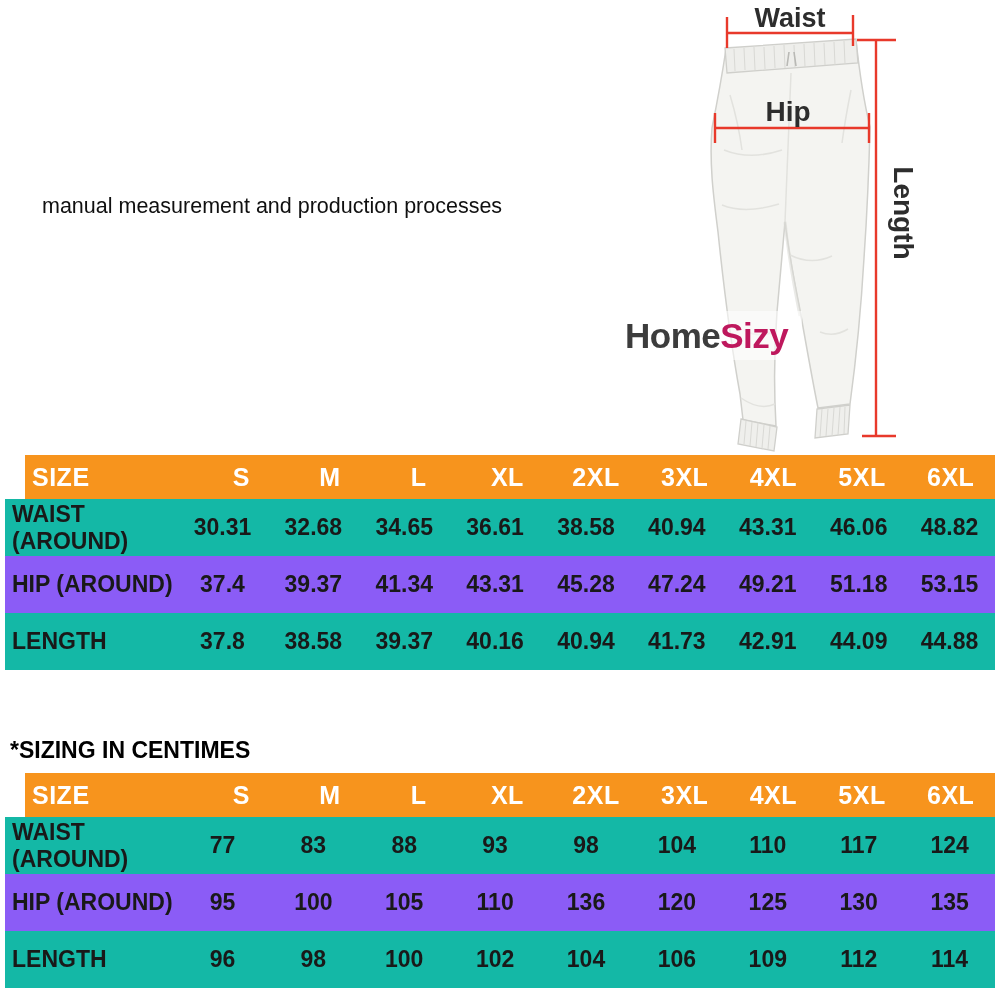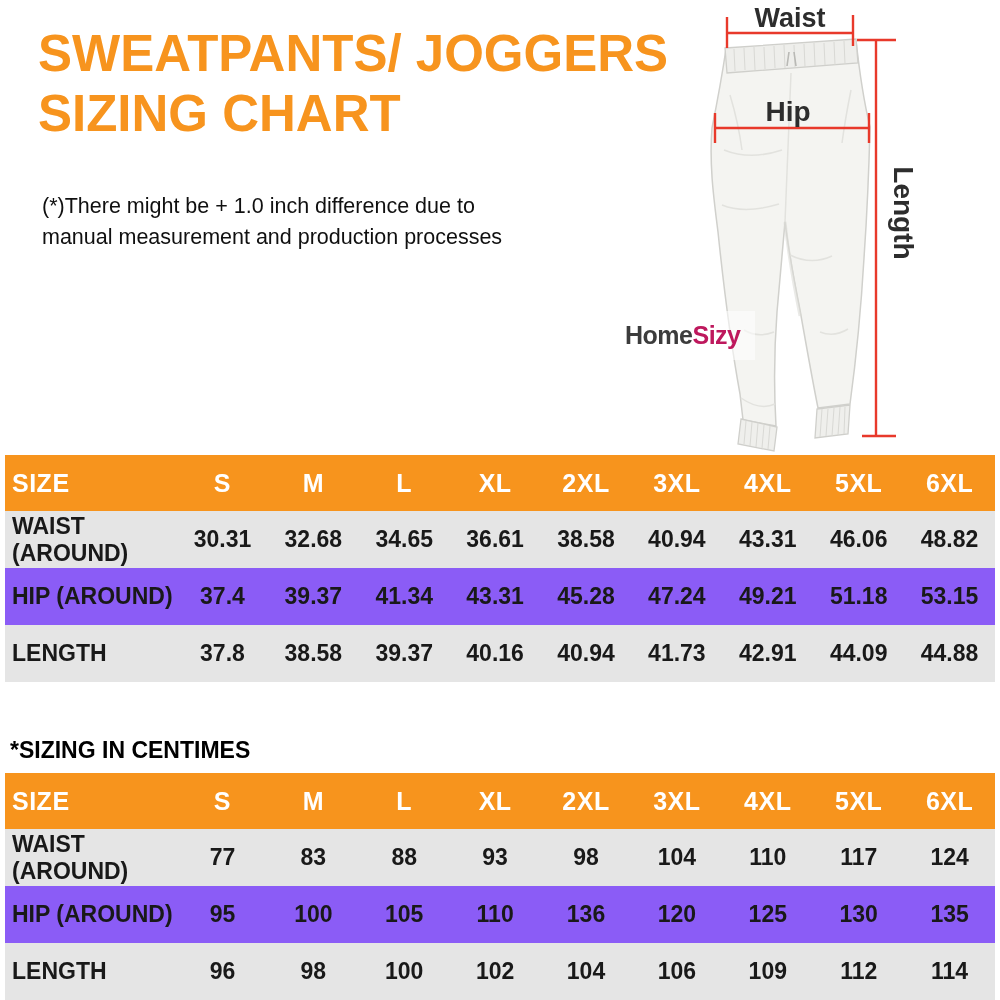--- a/index.html
+++ b/index.html
@@ -14,51 +14,46 @@
   .disclaimer{position:absolute;left:42px;top:191px;font-size:21.5px;color:#101010;
               line-height:1.42;}
 
   
   .figure{position:absolute;left:604px;top:0;width:400px;height:455px;}
   .figure svg{display:block;}
   .figure text{font-family:"Liberation Sans",sans-serif;font-weight:bold;fill:#2d2d2d;}
 
   
   .logo{position:absolute;left:617px;top:311px;height:49px;display:flex;align-items:center;
-        background:rgba(255,255,255,0.55);padding:0 14px 0 8px;font-size:25px;font-weight:bold;
+        background:rgba(255,255,255,0.55);padding:0 14px 0 8px;font-size:35px;font-weight:bold;
         letter-spacing:-0.5px;z-index:3;}
   .logo .p1{color:#3C3C3C;}
   .logo .p2{color:#be185d;}
 
   
   .size-table{position:absolute;left:5px;width:990px;}
   #table-inches{top:455px;}
   #table-cm{top:773px;}
   .st-row{display:flex;align-items:center;}
-  .st-row.header{background:#F7941D;height:56px;color:#ffffff;font-weight:bold;
-                 font-size:25px;letter-spacing:0.5px;}
-  .st-row.data{height:57px;font-size:23px;font-weight:bold;color:#191919;background:#e5e5e5;}
+  .st-row.header{background:#F7941D;height:44px;color:#ffffff;font-weight:bold;
+                 font-size:25px;letter-spacing:0.5px;margin-left:20px;}
+  .st-row.data{height:57px;font-size:23px;font-weight:bold;color:#191919;background:#14b8a6;}
   .st-row.alt{background:#8b5cf6;}
   .label-cell{width:172px;padding-left:7px;box-sizing:border-box;text-align:left;}
   .val-cell{flex:1;text-align:center;}
 
   .cm-heading{position:absolute;left:10px;top:737px;font-size:23px;font-weight:bold;color:#000;}
 </style>
 </head>
 <body>
 
 <div class="page">
 
-  <div class="title">
-    <div>SWEATPANTS/ JOGGERS</div>
-    <div>SIZING CHART</div>
-  </div>
 
   <div class="disclaimer">
-    <div>(*)There might be + 1.0 inch difference due to</div>
     <div>manual measurement and production processes</div>
   </div>
 
   <div class="figure">
     <svg width="400" height="455" viewBox="0 0 400 455">
 
       <path d="M122,49
            C118,76 113,103 108,128
            C105,165 110,200 114,232
            C120,290 128,350 136,394

